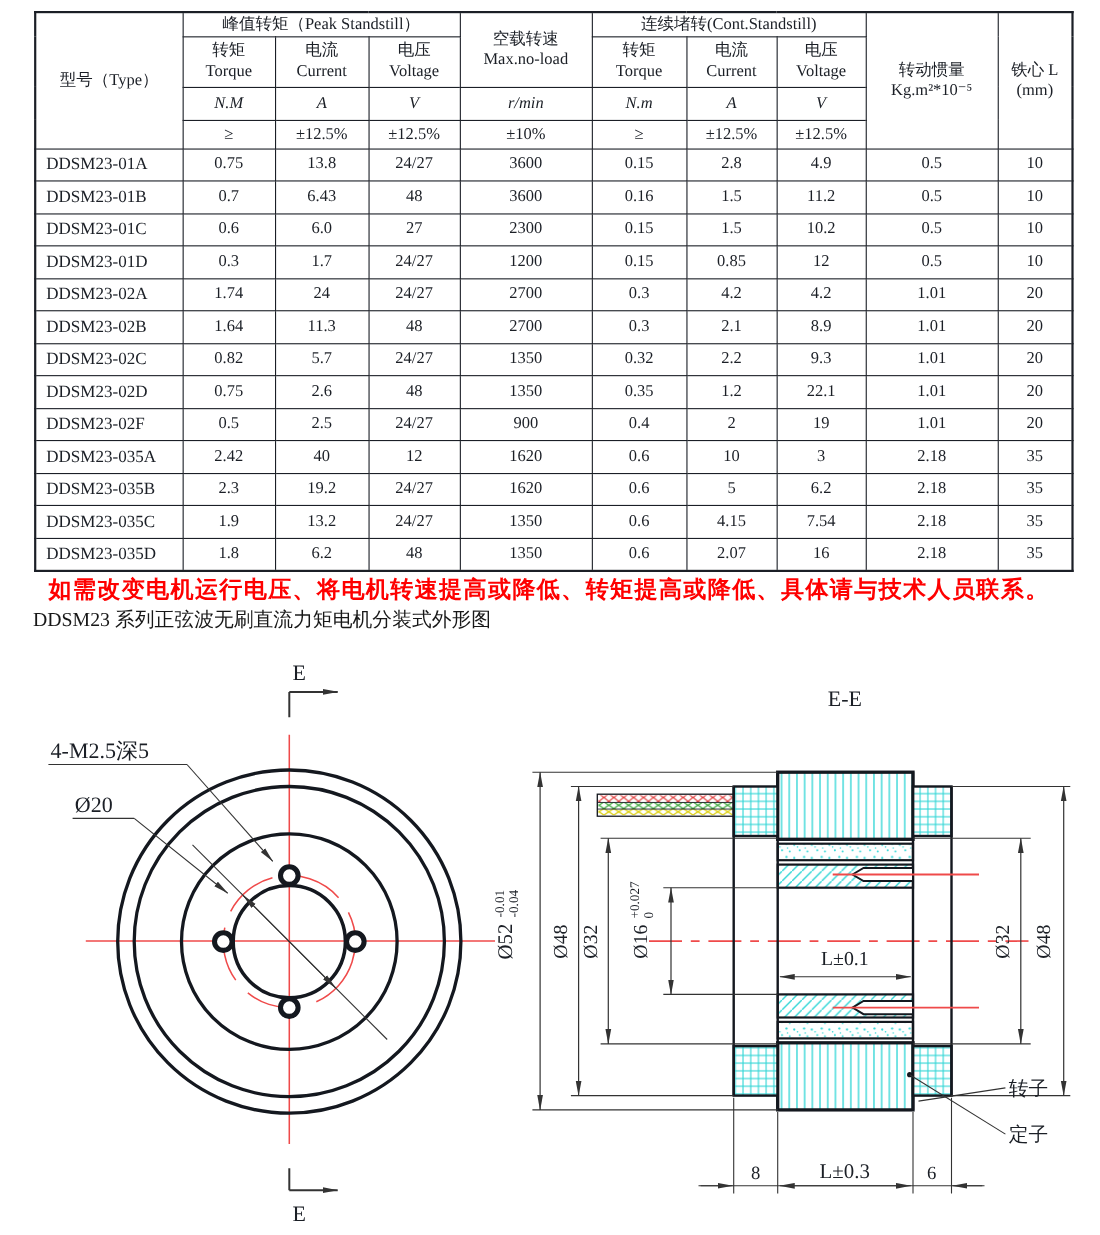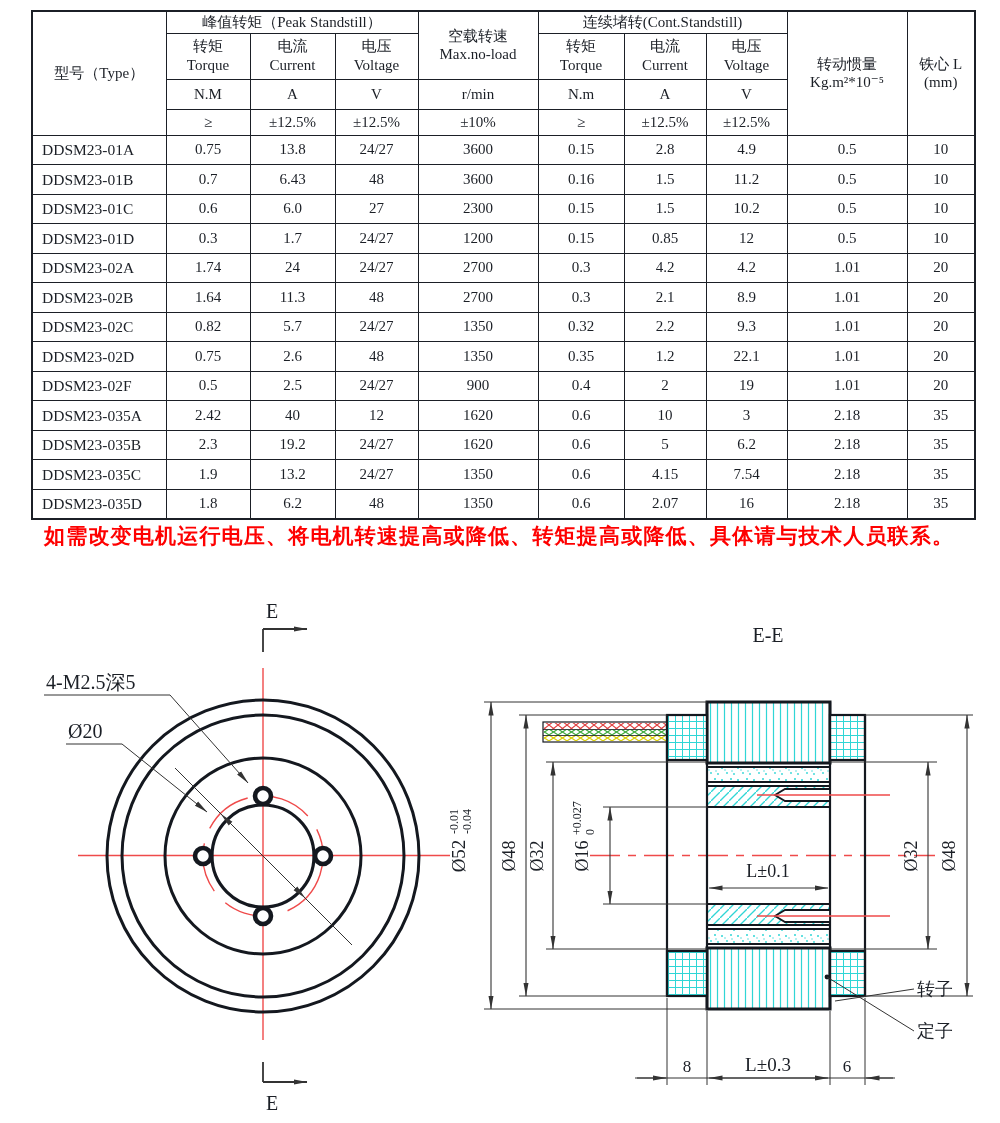--- a/index.html
+++ b/index.html
@@ -84,21 +84,21 @@
           </th>
           <th>
             <span class="ln">电流</span>
             <span class="ln">Current</span>
           </th>
           <th>
             <span class="ln">电压</span>
             <span class="ln">Voltage</span>
           </th>
         </tr>
-        <tr style="height: 30px;">
+        <tr style="height: 30px; font-style: italic;">
           <th>
             <span class="ln">N.M</span>
           </th>
           <th>
             <span class="ln">A</span>
           </th>
           <th>
             <span class="ln">V</span>
           </th>
           <th>
@@ -552,20 +552,21 @@
             <span class="ln">2.18</span>
           </td>
           <td>
             <span class="ln">35</span>
           </td>
         </tr>
       </tbody>
     </table>
 
   <div class="note">如需改变电机运行电压、将电机转速提高或降低、转矩提高或降低、具体请与技术人员联系。</div>
+  <div class="caption">DDSM23 系列正弦波无刷直流力矩电机分装式外形图</div>
 
   <svg class="drawing" width="1000" height="538" viewBox="0 0 1000 538">
     <defs>
       <marker id="arw" viewBox="0 0 14 6" refX="13.5" refY="3" markerWidth="14" markerHeight="6" orient="auto-start-reverse" markerUnits="userSpaceOnUse">
         <path d="M14,3 L0,0.4 L0,5.6 Z" fill="#333"></path>
       </marker>
       <pattern id="pat-vert" width="7" height="7" patternUnits="userSpaceOnUse">
         <rect width="7" height="7" fill="#ffffff"></rect>
         <line x1="3.5" y1="0" x2="3.5" y2="7" stroke="#2fd6d6" stroke-width="1.2"></line>
       </pattern>

